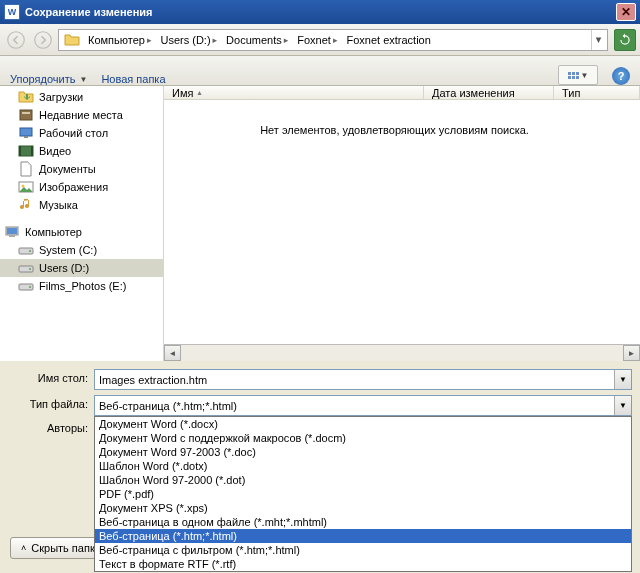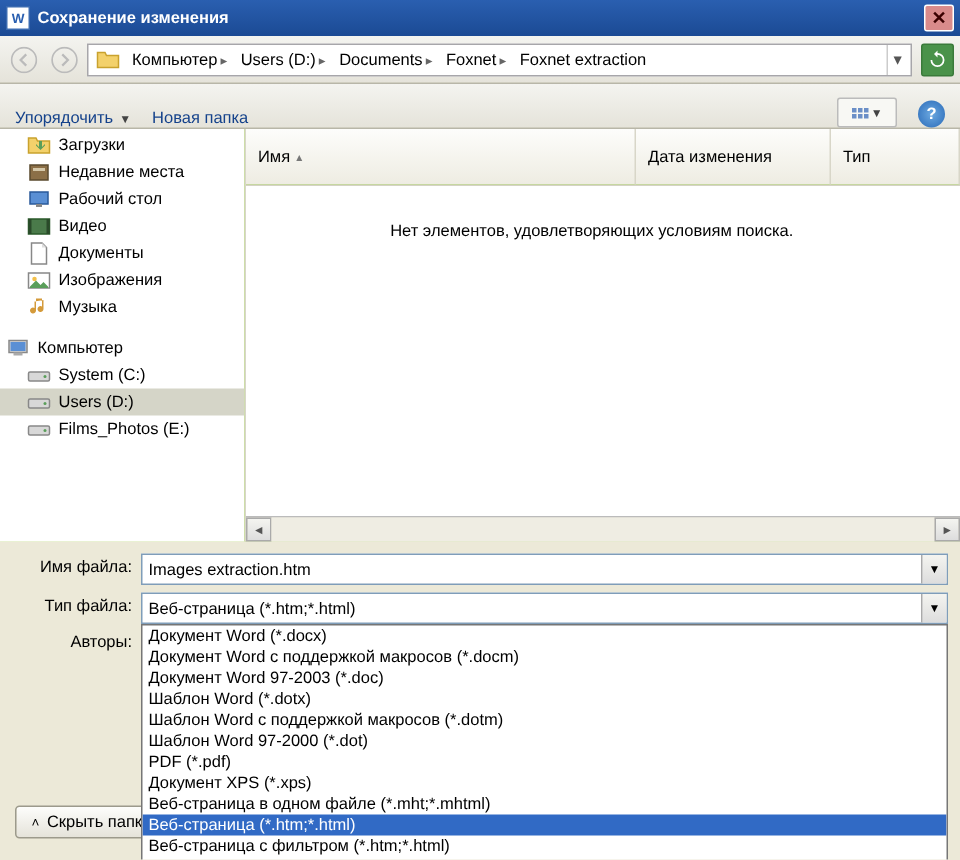--- a/index.html
+++ b/index.html
@@ -25,21 +25,21 @@
 .views .g{display:grid;grid-template-columns:repeat(3,3px);grid-template-rows:repeat(2,3px);gap:1px;}
 .views .g span{background:#6b8fc7;}
 .help{width:18px;height:18px;border-radius:50%;background:radial-gradient(#6ba8e0,#2a6ab8);color:#fff;display:flex;align-items:center;justify-content:center;font-weight:bold;}
 .body { display:flex; height: 275px; background:#84cc16;}
 .sidebar { width:163px; background:#fff; overflow: hidden; padding:2px 0; border-right:0;}
 .tree-item{display:flex;align-items:center;gap:5px;padding:2px 0 2px 18px;height:18px;white-space:nowrap;}
 .tree-item.sel{background:#d5d5c8;}
 .tree-group{display:flex;align-items:center;gap:5px;padding:2px 0 2px 4px;height:18px;margin-top:9px;}
 .ico{width:16px;height:16px;flex-shrink:0;}
 .filearea{flex:1;display:flex;flex-direction:column;border-left:1px solid #d8d6c8;}
-.columns{height:38px;background:linear-gradient(#fdfdfb,#eeece2);border-bottom:1px solid #d4d2c4;display:flex;align-items:center;}
+.columns{height:14px;background:linear-gradient(#fdfdfb,#eeece2);border-bottom:1px solid #d4d2c4;display:flex;align-items:center;}
 .col{padding:0 8px;border-right:1px solid #d8d6c8;height:100%;display:flex;align-items:center;gap:4px;}
 .filelist{flex:1;background:#fff;position:relative;}
 .empty{position:absolute;top:24px;left:0;right:15px;text-align:center;color:#000;}
 .hscroll{height:17px;background:#ece9d8;border-top:1px solid #bbb;display:flex;}
 .hscroll .sbtn{width:17px;height:100%;background:linear-gradient(#f4f4f0,#ddd);border:1px solid #aaa;display:flex;align-items:center;justify-content:center;font-size:8px;color:#555;}
 .hscroll .track{flex:1;background:#efede3;}
 .bottom{padding:8px 8px 0 8px;background:#ece9d8;}
 .row{display:flex;align-items:flex-start;margin-bottom:5px;gap:6px;}
 .row label{width:80px;text-align:right;padding-top:3px;}
 .combo{flex:1;height:21px;background:#fff;border:1px solid #7f9db9;display:flex;align-items:center;position:relative;}
@@ -235,37 +235,36 @@
     <div class="hscroll">
       <div class="sbtn">◄</div>
       <div class="track"></div>
       <div class="sbtn">►</div>
     </div>
   </div>
 </div>
 
 <div class="bottom">
   <div class="row">
-    <label>Имя файла:</label>
+    <label>Имя стол:</label>
     <div class="combo">
       <div class="val">Images extraction.htm</div>
       <div class="dd">▼</div>
     </div>
   </div>
   <div class="row">
     <label>Тип файла:</label>
     <div class="combo">
       <div class="val">Веб-страница (*.htm;*.html)</div>
       <div class="dd">▼</div>
       <div class="dropdown" id="ft-dd">
           <div class="opt">Документ Word (*.docx)</div>
           <div class="opt">Документ Word с поддержкой макросов (*.docm)</div>
           <div class="opt">Документ Word 97-2003 (*.doc)</div>
           <div class="opt">Шаблон Word (*.dotx)</div>
-          <div class="opt">Шаблон Word с поддержкой макросов (*.dotm)</div>
           <div class="opt">Шаблон Word 97-2000 (*.dot)</div>
           <div class="opt">PDF (*.pdf)</div>
           <div class="opt">Документ XPS (*.xps)</div>
           <div class="opt">Веб-страница в одном файле (*.mht;*.mhtml)</div>
           <div class="opt sel">Веб-страница (*.htm;*.html)</div>
           <div class="opt">Веб-страница с фильтром (*.htm;*.html)</div>
           <div class="opt">Текст в формате RTF (*.rtf)</div>
         </div>
     </div>
   </div>

